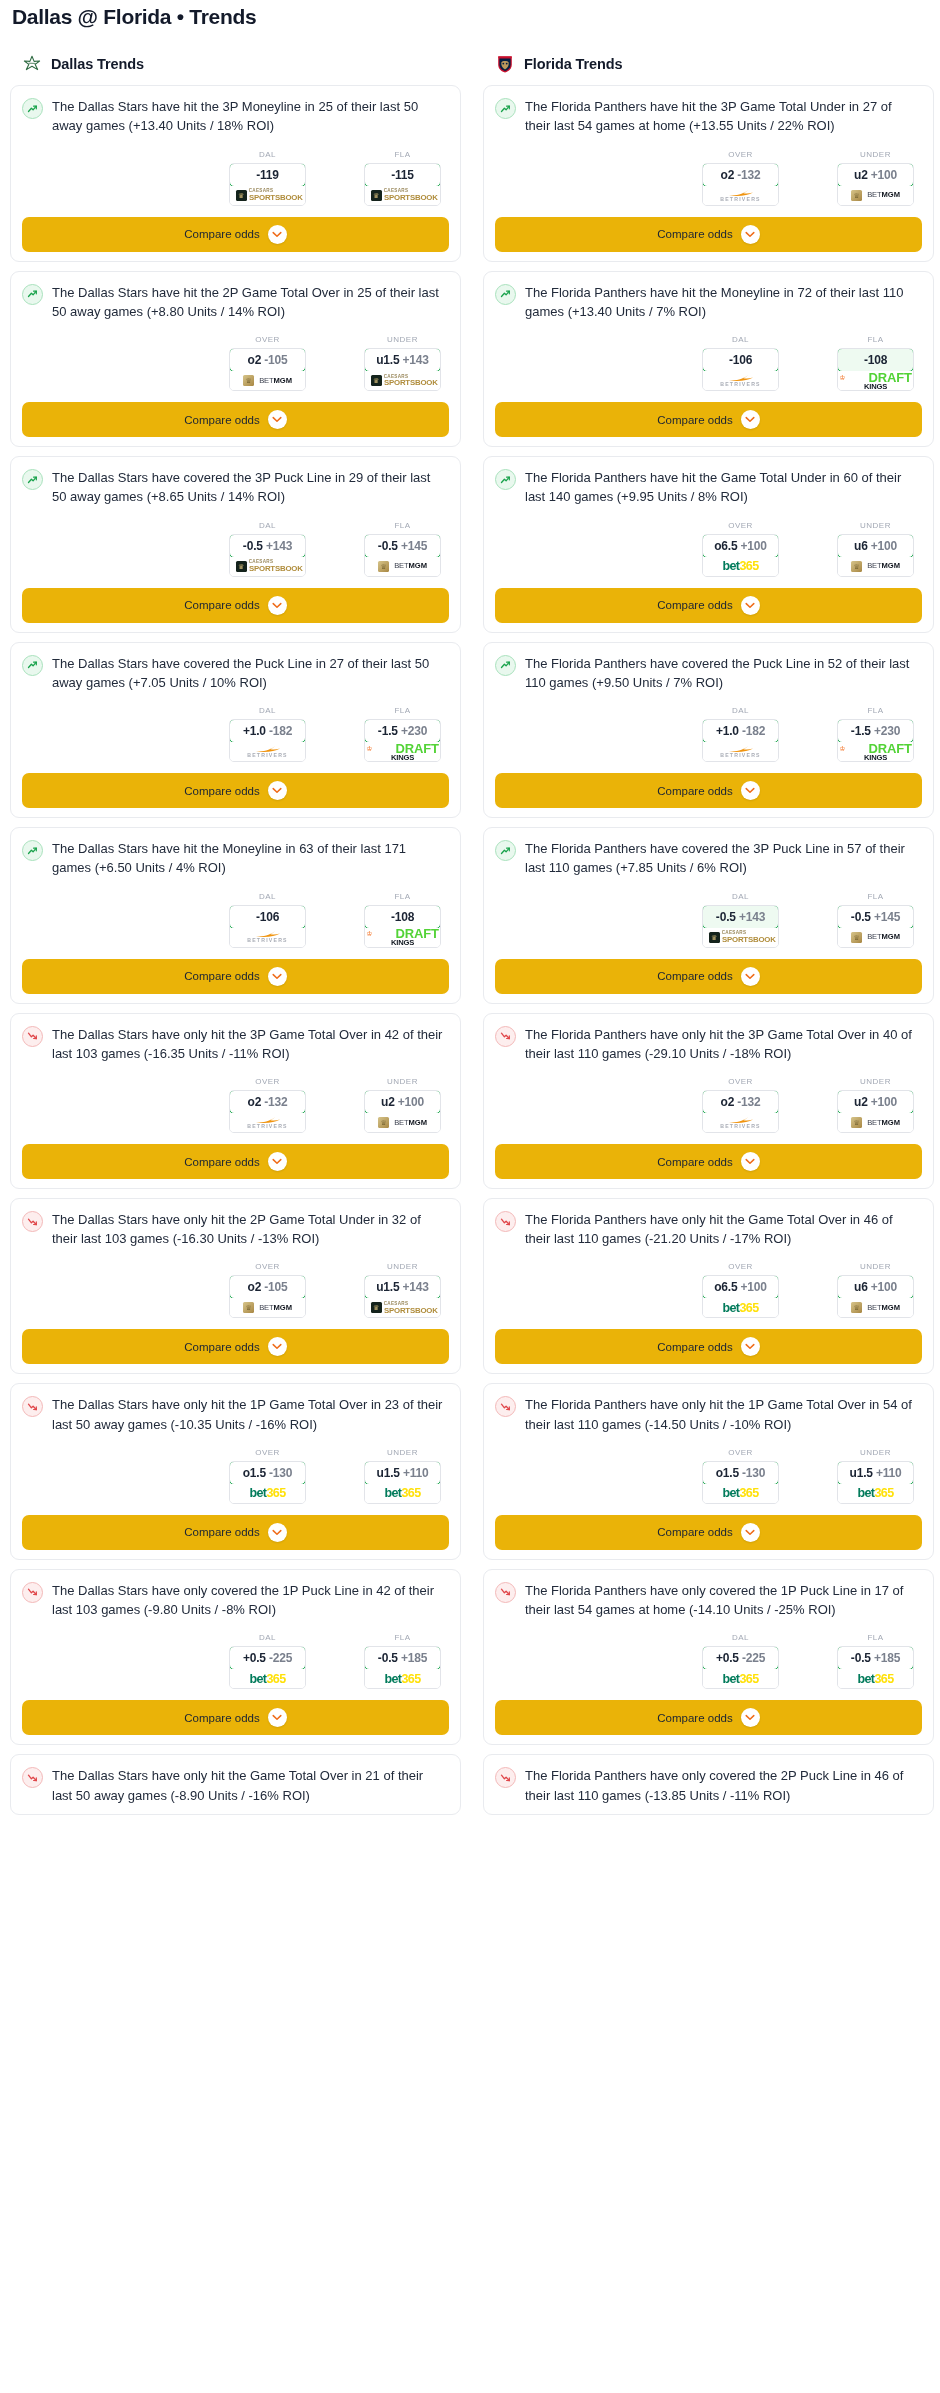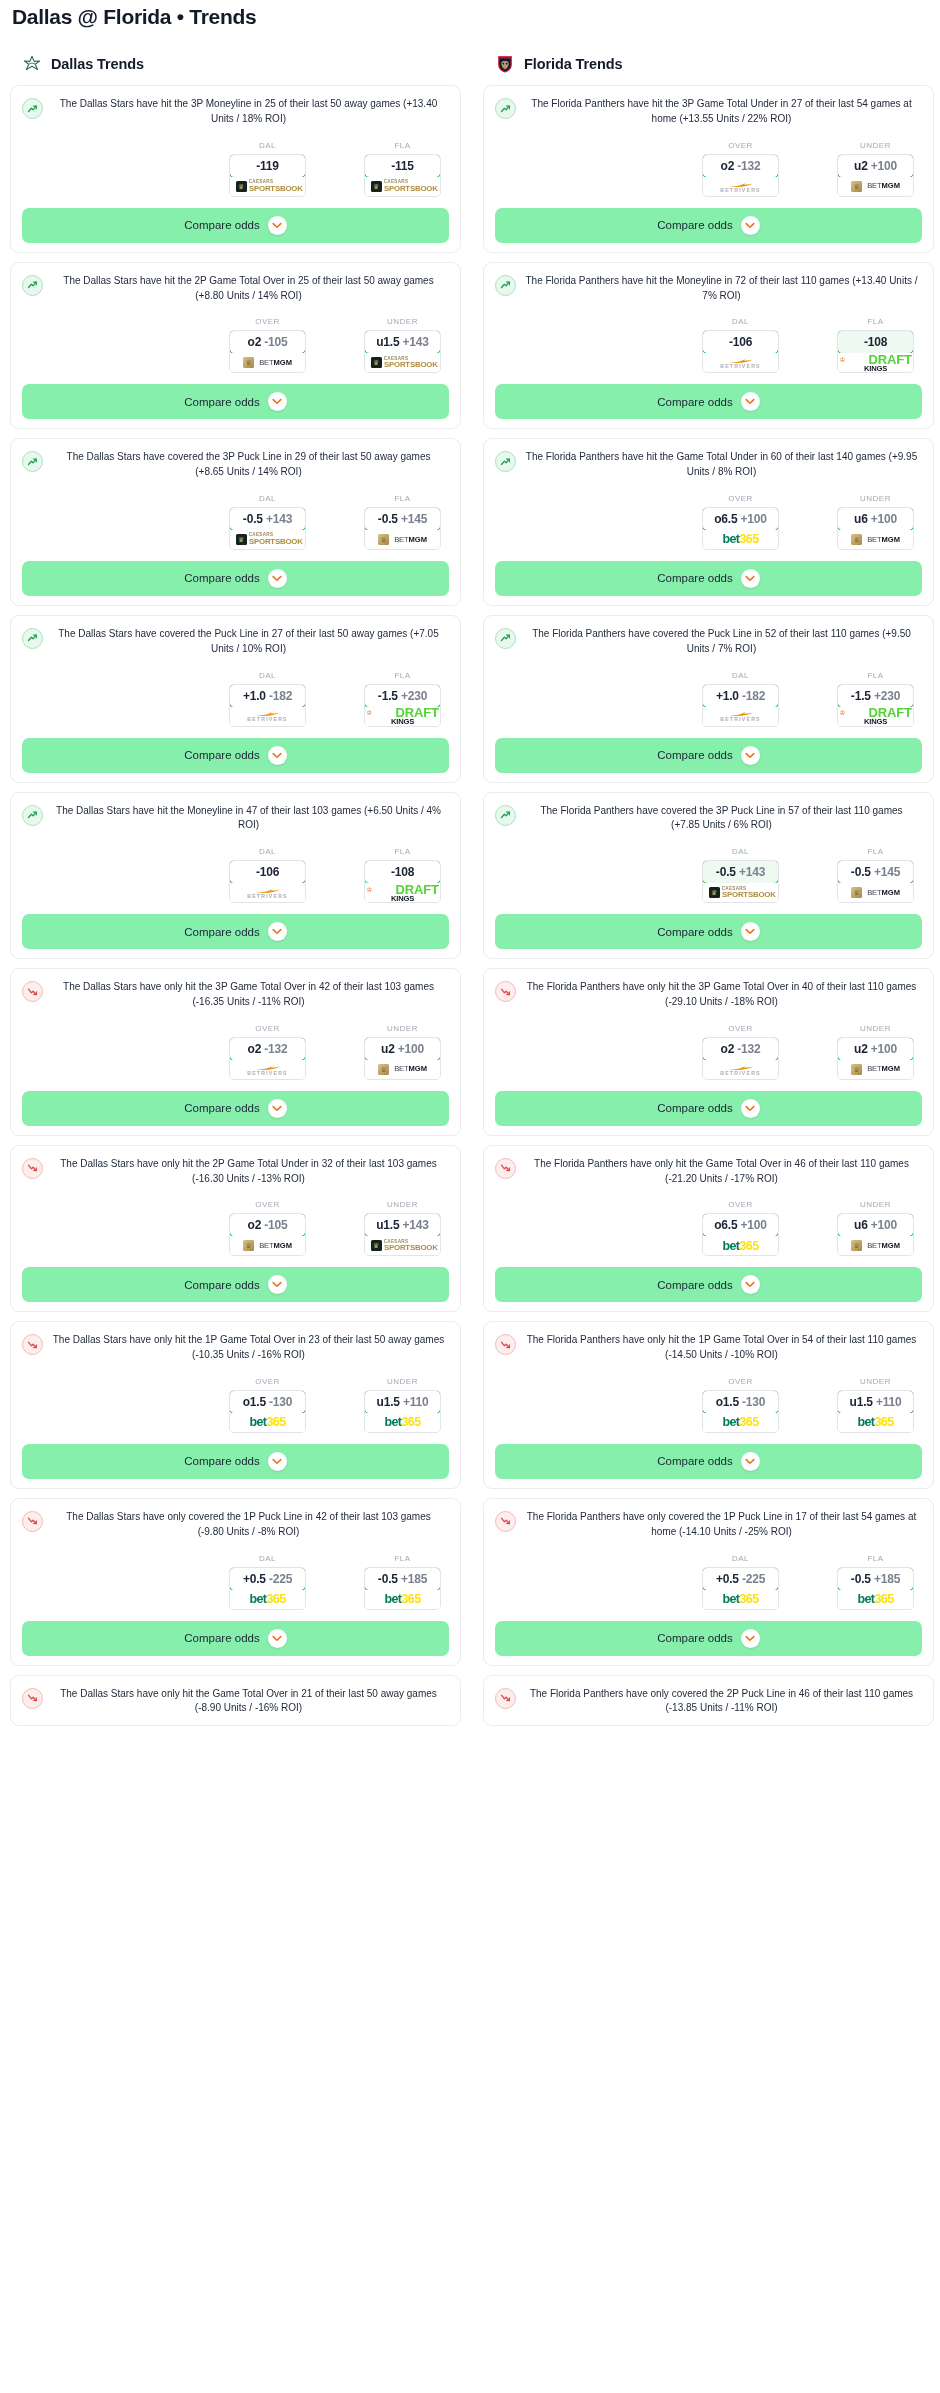--- a/index.html
+++ b/index.html
@@ -75,25 +75,24 @@
   .trend-badge {
     flex: 0 0 auto;
     width: 21px; height: 21px;
     border-radius: 50%;
     display: flex; align-items: center; justify-content: center;
     margin-top: 1px;
   }
   .trend-badge.up { background: #e9f8ee; border: 1px solid #a9e2bd; }
   .trend-badge.down { background: #fdeeee; border: 1px solid #f3b9b9; }
   .trend-text {
-    font-size: 10px;
+    font-size: 13px;
     line-height: 1.48;
     color: #222b3b;
     padding-right: 4px;
-    text-align: center;
   }
 
   
   .odds-area {
     display: flex;
     justify-content: flex-end;
     gap: 10px;
     margin-top: 14px;
     padding-right: 8px;
   }
@@ -190,21 +189,21 @@
   .dk-kings { font-size: 7.6px; font-weight: bold; color: #111821; letter-spacing: -0.2px; margin-top: -1px; }
 
   
   .bk-365 { font-size: 12.5px; font-weight: bold; letter-spacing: -0.6px; line-height: 1; }
   .bk-365 .g { color: #027b5b; }
   .bk-365 .y { color: #ffe10a; }
 
   
   .compare {
     margin-top: 11px;
-    background: #86efac;
+    background: #eab308;
     border-radius: 7px;
     height: 35px;
     display: flex;
     align-items: center;
     justify-content: center;
     gap: 8px;
     cursor: pointer;
   }
   .compare-label {
     font-size: 11.5px;
@@ -446,21 +445,21 @@
           </div>
         </div>
         <div class="trend-card">
           <div class="trend-top">
             <span class="trend-badge up">
               <svg width="15" height="14" viewBox="0 0 15 14">
                 <path d="M3.5 9.5 L6.4 6.2 L8.1 7.8 L11.2 4.2" fill="none" stroke="#18a24b" stroke-width="1.3" stroke-linecap="round" stroke-linejoin="round"></path>
                 <path d="M8.6 4.2 L11.4 4.0 L11.3 6.8" fill="none" stroke="#18a24b" stroke-width="1.2" stroke-linecap="round" stroke-linejoin="round"></path>
               </svg>
             </span>
-            <div class="trend-text">The Dallas Stars have hit the Moneyline in 47 of their last 103 games (+6.50 Units / 4% ROI)</div>
+            <div class="trend-text">The Dallas Stars have hit the Moneyline in 63 of their last 171 games (+6.50 Units / 4% ROI)</div>
           </div>
           <div class="odds-area">
             <div class="odds-col">
               <div class="odds-label">DAL</div>
               <div class="odds-box">
                 <div class="odds-value"><span>-106</span></div>
                 <div class="book-strip">
                   <span class="bk bk-betrivers">
                     <svg class="br-swoosh" viewBox="0 0 26 8">
                       <path d="M1 6.4 C7 6.6 14 5.6 20 1.2 C17.6 3 16.8 3.6 15.4 4.2 C19 4.6 22 4.4 25 3.4 C20 6.4 11 7.8 1 6.4 Z" fill="#f0940f"></path>

